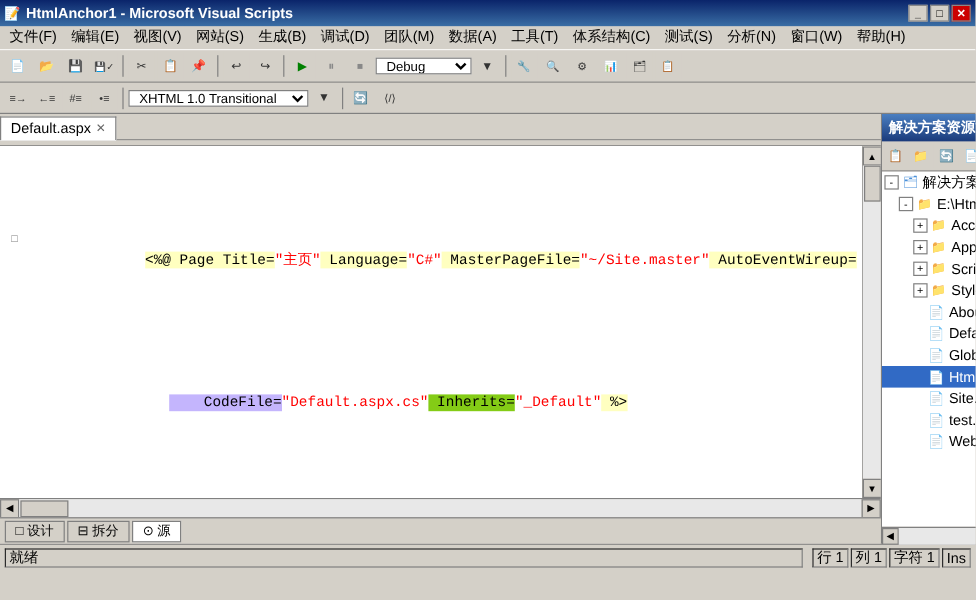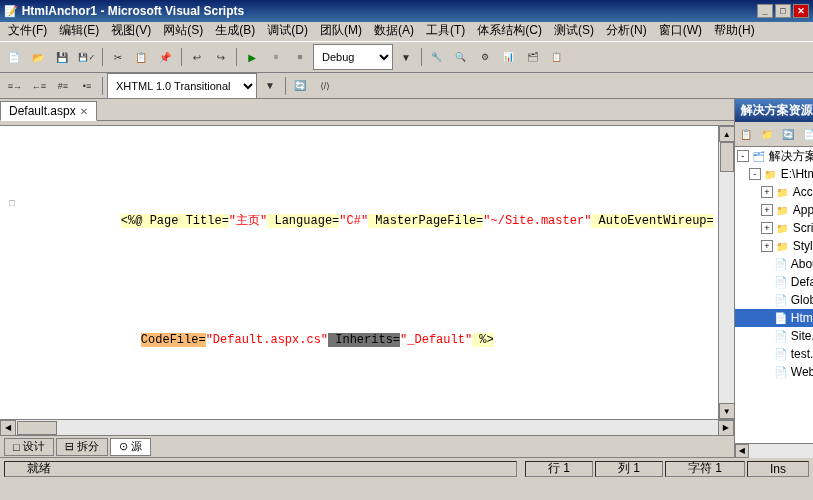--- a/index.html
+++ b/index.html
@@ -65,21 +65,21 @@
     .tb-btn {
       width: 22px; height: 22px;
       background: #d4d0c8;
       border: 1px solid transparent;
       display: flex; align-items: center; justify-content: center;
       cursor: pointer;
       font-size: 10px;
       color: #333;
     }
     .tb-dropdown {
-      height: 26px;
+      height: 14px;
       background: white;
       border: 1px solid #808080;
       font-size: 11px;
       padding: 0 4px;
       cursor: pointer;
     }
 
     
     .toolbar2 {
       background: #d4d0c8;
@@ -281,21 +281,21 @@
       background: #d4d0c8;
       border-top: 1px solid #808080;
       display: flex;
       align-items: center;
       padding: 0 4px;
       gap: 8px;
       font-size: 12px;
     }
     .status-section {
       border: 1px inset #808080;
-      padding: 0 22px;
+      padding: 0 3px;
       height: 16px;
       display: flex;
       align-items: center;
       background: #d4d0c8;
     }
     .status-left { flex: 1; }
     .status-right { display: flex; gap: 2px; }
 
     
     .h-scrollbar {
@@ -420,21 +420,21 @@
             <span class="line-expand">□</span>
             <span class="line-content">
               <span class="c-highlight" style="background:#ffffc0;">&lt;%@ Page Title=</span><span class="c-red">"主页"</span><span class="c-highlight" style="background:#ffffc0;"> Language=</span><span class="c-red">"C#"</span><span class="c-highlight" style="background:#ffffc0;"> MasterPageFile=</span><span class="c-red">"~/Site.master"</span><span class="c-highlight" style="background:#ffffc0;"> AutoEventWireup=</span>
             </span>
           </div>
 
           
           <div class="code-line">
             <span class="line-expand"></span>
             <span class="line-content">
-              <span style="margin-left:20px;"></span><span class="c-highlight" style="background:#fdba74;">CodeFile=</span><span class="c-red">"Default.aspx.cs"</span><span class="c-highlight" style="background:#737373;"> Inherits=</span><span class="c-red">"_Default"</span><span class="c-highlight" style="background:#ffffc0;"> %&gt;</span>
+              <span style="margin-left:20px;"></span><span class="c-highlight" style="background:#c4b5fd;padding-left:29px;">CodeFile=</span><span class="c-red">"Default.aspx.cs"</span><span class="c-highlight" style="background:#84cc16;"> Inherits=</span><span class="c-red">"_Default"</span><span class="c-highlight" style="background:#ffffc0;"> %&gt;</span>
             </span>
           </div>
 
           
           
 
           
           
 
           

